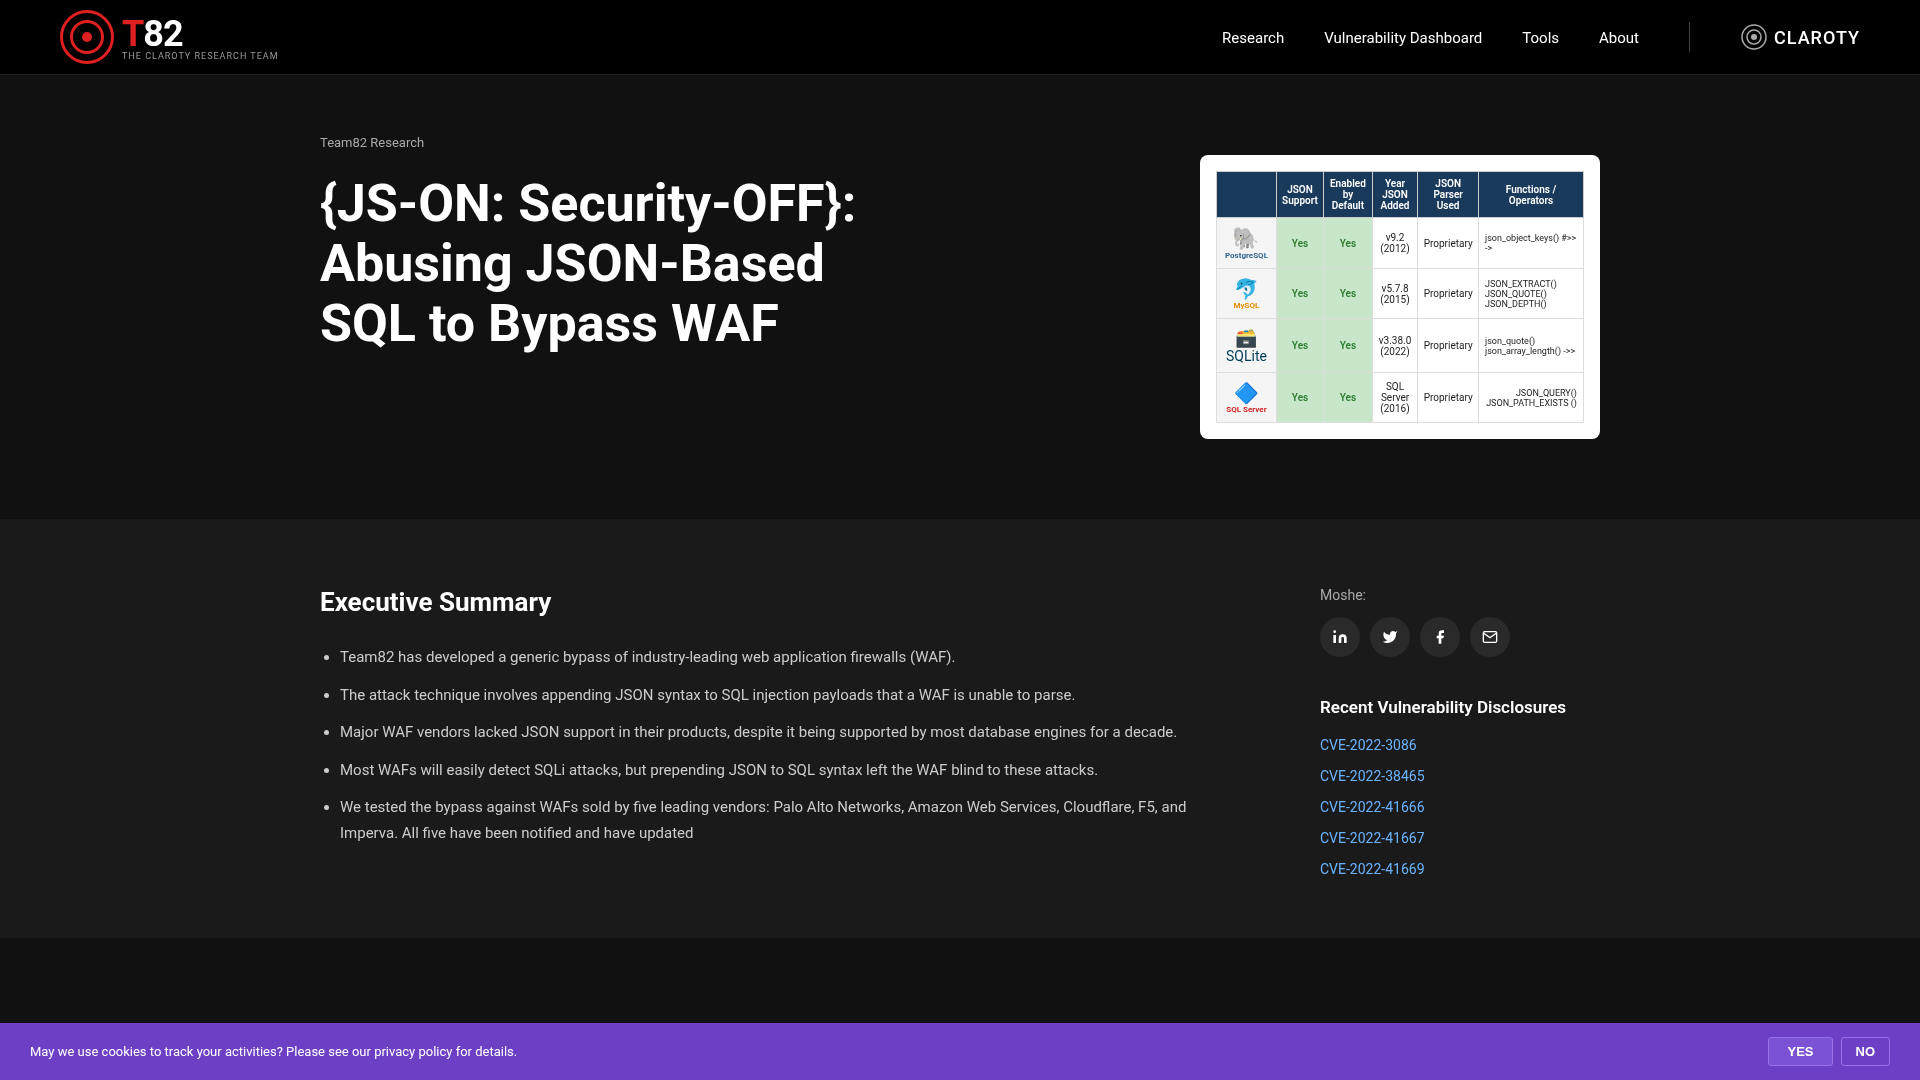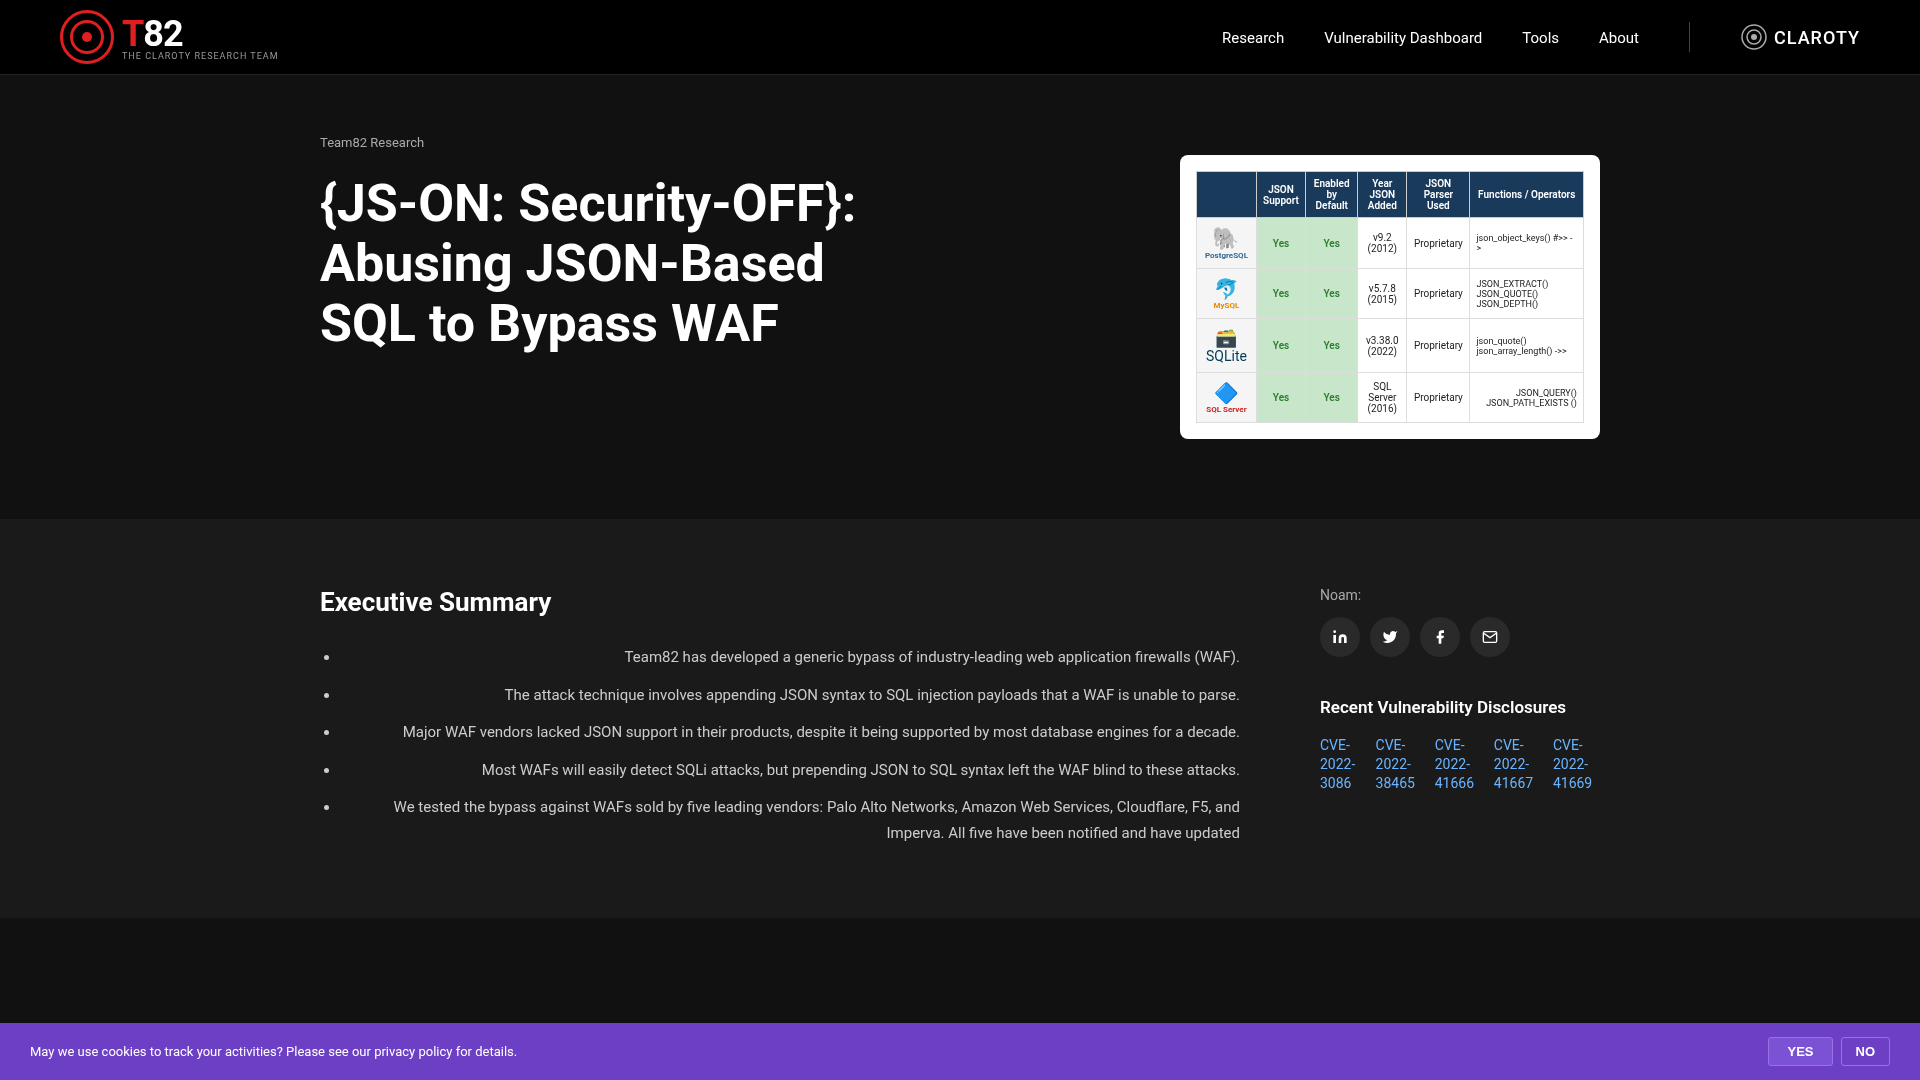--- a/index.html
+++ b/index.html
@@ -137,20 +137,21 @@
     .hero-meta .separator { color: #555; }
     .hero-image {
       flex: 0 0 420px;
       margin-top: 20px;
     }
     .hero-image-container {
       background: #fff;
       border-radius: 8px;
       overflow: hidden;
       padding: 16px;
+      margin-left: 20px;
     }
 
     
     .json-table {
       width: 100%;
       border-collapse: collapse;
       font-size: 10px;
     }
     .json-table th {
       background: #1a3a5c;
@@ -203,21 +204,20 @@
     h2.section-title {
       font-size: 26px;
       font-weight: 700;
       margin-bottom: 28px;
       color: #fff;
     }
 
     .bullet-list {
       list-style: disc;
       padding-left: 20px;
-      text-align: right;
     }
     .bullet-list li {
       font-size: 15px;
       color: #ccc;
       line-height: 1.7;
       margin-bottom: 12px;
     }
 
     
     .share-label {
@@ -246,21 +246,21 @@
 
     .recent-title {
       font-size: 17px;
       font-weight: 600;
       margin-bottom: 18px;
       color: #fff;
     }
     .cve-list {
       list-style: none;
       display: flex;
-      flex-direction: row;
+      flex-direction: column;
       gap: 12px;
     }
     .cve-list a {
       color: #6ab4ff;
       font-size: 14px;
       text-decoration: none;
     }
 
     
     .cookie-banner {
@@ -439,21 +439,21 @@
       <ul class="bullet-list">
         <li>Team82 has developed a generic bypass of industry-leading web application firewalls (WAF).</li>
         <li>The attack technique involves appending JSON syntax to SQL injection payloads that a WAF is unable to parse.</li>
         <li>Major WAF vendors lacked JSON support in their products, despite it being supported by most database engines for a decade.</li>
         <li>Most WAFs will easily detect SQLi attacks, but prepending JSON to SQL syntax left the WAF blind to these attacks.</li>
         <li>We tested the bypass against WAFs sold by five leading vendors: Palo Alto Networks, Amazon Web Services, Cloudflare, F5, and Imperva. All five have been notified and have updated</li>
       </ul>
     </div>
 
     <div class="sidebar">
-      <div class="share-label">Noam:</div>
+      <div class="share-label">Moshe:</div>
       <div class="share-buttons">
         <button class="share-btn" title="Share on LinkedIn">
           <svg width="16" height="16" viewBox="0 0 24 24" fill="#fff">
               <path d="M16 8a6 6 0 016 6v7h-4v-7a2 2 0 00-2-2 2 2 0 00-2 2v7h-4v-7a6 6 0 016-6zM2 9h4v12H2z"></path>
               <circle cx="4" cy="4" r="2"></circle>
             </svg>
         </button>
         <button class="share-btn" title="Share on Twitter">
           <svg width="16" height="16" viewBox="0 0 24 24" fill="#fff">
               <path d="M23 3a10.9 10.9 0 01-3.14 1.53 4.48 4.48 0 00-7.86 3v1A10.66 10.66 0 013 4s-4 9 5 13a11.64 11.64 0 01-7 2c9 5 20 0 20-11.5a4.5 4.5 0 00-.08-.83A7.72 7.72 0 0023 3z"></path>

